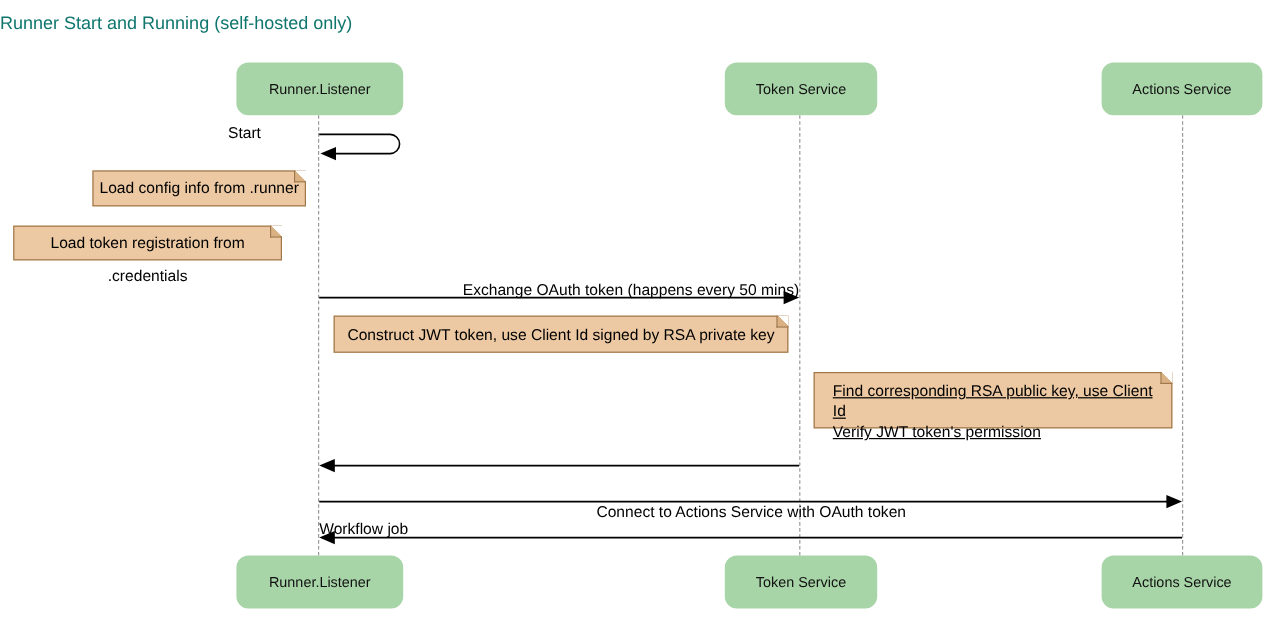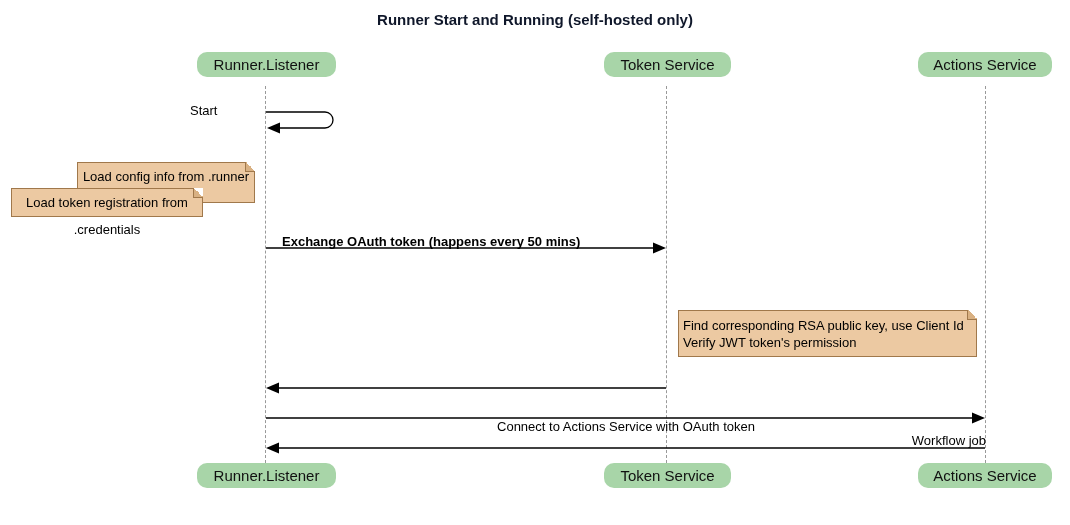--- a/index.html
+++ b/index.html
@@ -1,27 +1,27 @@
 <!DOCTYPE html>
 <html><head>
 <meta charset="utf-8">
 <style>
   html,body { margin:0; padding:0; background:#ffffff; }
   .canvas {
     position:relative; width:1070px; height:525px; background:#ffffff;
     font-family:"Liberation Sans", sans-serif; overflow:hidden; color:#000;
   }
   .title {
-    position:absolute; top:11px; left:0; width:100%; text-align:center;
-    font-size:15px; font-weight:bold; color:#0f172a;
+    position:absolute; top:11px; left:0; width:100%; 
+    font-size:15px; font-weight:normal; color:#0f766e;
   }
   .participant {
-    position:absolute; height:25px; background:#A8D5A8; border-radius:10px;
+    position:absolute; height:44px; background:#A8D5A8; border-radius:10px;
     display:flex; align-items:center; justify-content:center;
-    font-size:15px; color:#111;
+    font-size:12px; color:#111;
   }
   .lifeline {
     position:absolute; top:86px; height:377px; width:0;
     border-left:1px dashed #999999;
   }
   .arrow-layer { position:absolute; top:0; left:0; pointer-events:none; }
   .msg-label { position:absolute; font-size:13px; color:#000; white-space:nowrap; }
   .note {
     position:absolute; background:#ECC9A2; border:1px solid #A0784B;
     font-size:13px; color:#000; box-sizing:border-box; text-align:center;
@@ -77,34 +77,38 @@
     <polygon points="266,388 279,382.5 279,393.5" fill="#000"></polygon>
 
     <line x1="266" y1="418" x2="973" y2="418" stroke="#000" stroke-width="1.3"></line>
     <polygon points="985,418 972,412.5 972,423.5" fill="#000"></polygon>
 
     <line x1="985" y1="448" x2="278" y2="448" stroke="#000" stroke-width="1.3"></line>
     <polygon points="266,448 279,442.5 279,453.5" fill="#000"></polygon>
   </svg>
 
   <div class="msg-label" style="left:190px; top:103px; width:71px; text-align:left;">Start</div>
-  <div class="msg-label" style="left:282px; top:234px; width:400px; text-align:left;font-weight:bold;">Exchange OAuth token (happens every 50 mins)</div>
+  <div class="msg-label" style="left:266px; top:234px; width:400px; text-align:right;">Exchange OAuth token (happens every 50 mins)</div>
   <div class="msg-label" style="left:266px; top:403px; width:720px; text-align:center;margin-top:16px;">Connect to Actions Service with OAuth token</div>
-  <div class="msg-label" style="left:266px; top:433px; width:720px; text-align:right;">Workflow job</div>
+  <div class="msg-label" style="left:266px; top:433px; width:720px; text-align:left;">Workflow job</div>
 
-  <div class="note" style="left:77px; top:142px; width:178px; height:41px; line-height:27px;margin-top:20px;">
+  <div class="note" style="left:77px; top:142px; width:178px; height:30px; line-height:27px;">
     <div class="fold"></div>
     <span>Load config info from .runner</span>
   </div>
 
-  <div class="note" style="left:11px; top:188px; width:192px; height:29px; line-height:27px;">
+  <div class="note" style="left:11px; top:188px; width:224px; height:29px; line-height:27px;">
     <div class="fold"></div>
     <span>Load token registration from .credentials</span>
   </div>
 
+  <div class="note" style="left:278px; top:263px; width:379px; height:31px; line-height:29px;">
+    <div class="fold"></div>
+    <span>Construct JWT token, use Client Id signed by RSA private key</span>
+  </div>
 
-  <div class="note" style="left:678px; top:310px; width:299px; height:47px; padding:6px 4px; text-align:left; line-height:17px;">
+  <div class="note" style="left:678px; top:310px; width:299px; height:47px; padding:6px 15px; text-align:left; line-height:17px;text-decoration:underline;">
     <div class="fold"></div>
     <span class="line">Find corresponding RSA public key, use Client Id</span>
     <span class="line">Verify JWT token's permission</span>
   </div>
 
 </div>
 
 </body></html>

